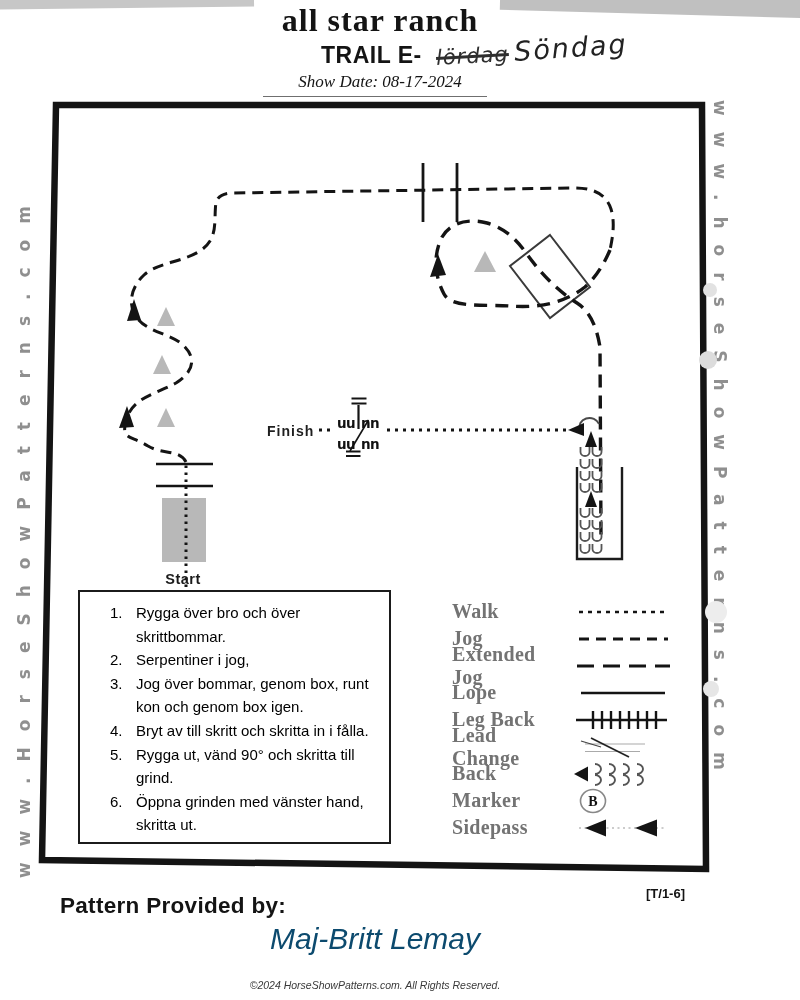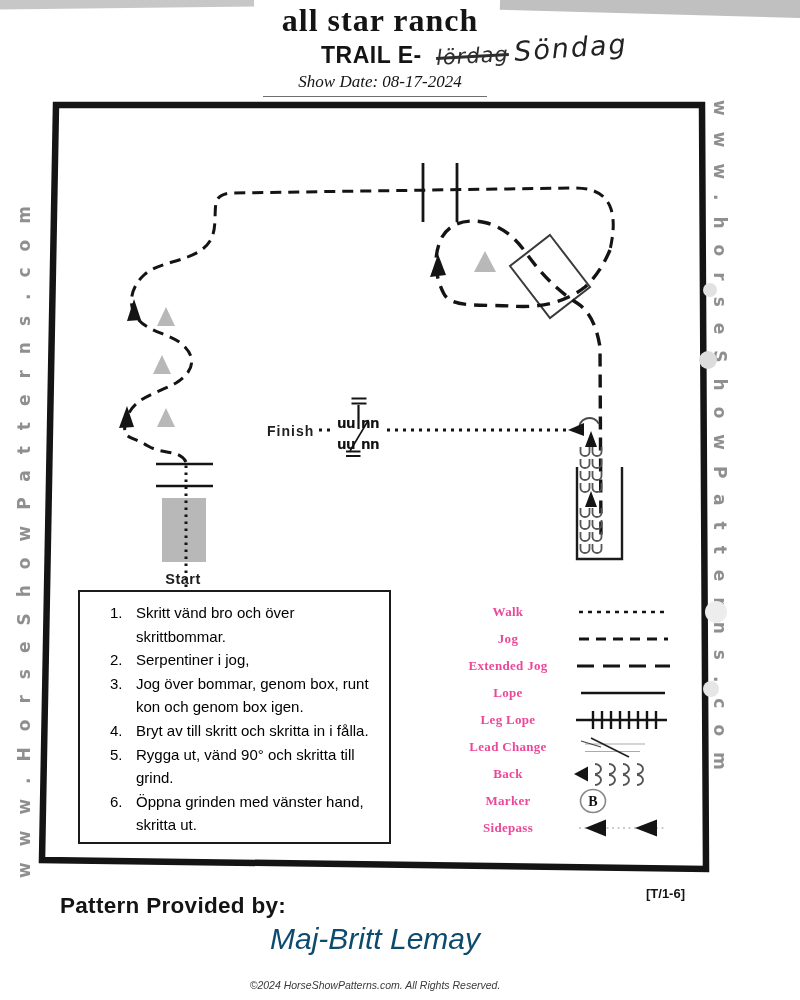--- a/index.html
+++ b/index.html
@@ -29,22 +29,22 @@
   
   #instruction-box{left:78px;top:590px;width:313px;height:254px;background:#fff;
       border:2.2px solid #1b1b1b;overflow:hidden;box-sizing:border-box;}
   .ins-row{display:flex;align-items:flex-start;font-size:15px;line-height:23.6px;color:#000;}
   .ins-num{flex:0 0 26px;margin-left:30px;}
   .ins-text{flex:0 0 243px;width:243px;}
   #instruction-list{padding-top:9px;}
   
   #legend{left:452px;top:598px;width:240px;}
   .legend-row{display:flex;align-items:center;height:27px;}
-  .legend-label{flex:0 0 112px;text-align:center;font-family:"Liberation Serif",serif;
-      font-weight:bold;font-size:13px;padding-right:9px;letter-spacing:.3px;color:#ec4899;}
+  .legend-label{flex:0 0 112px;text-align:left;font-family:"Liberation Serif",serif;
+      font-weight:bold;font-size:20px;padding-right:9px;letter-spacing:.3px;color:#737373;}
   .legend-sym{flex:0 0 100px;height:26px;}
   
   #pattern-ref{left:646px;top:886px;font-weight:bold;font-size:13px;}
   #provided-by-label{left:60px;top:893px;width:630px;text-align:left;
       font-weight:bold;font-size:22.5px;letter-spacing:.3px;}
   #provided-by-name{left:60px;top:922px;width:630px;text-align:center;
       font-style:italic;font-size:30px;color:#0c4a6e;}
   #copyright-line{left:60px;top:979px;width:630px;text-align:center;
       font-style:italic;font-size:10.5px;color:#3a3a3a;}
 </style>
@@ -148,21 +148,21 @@
     </g>
 
     <text x="183" y="584" text-anchor="middle" font-size="14.5" font-weight="bold" letter-spacing="0.5" fill="#1a1a1a">Start</text>
     <text x="267" y="436" font-size="14" font-weight="600" letter-spacing="1" fill="#1f1f1f">Finish</text>
   </svg>
 
   <div class="abs" id="instruction-box">
     <div id="instruction-list">
       <div class="ins-row">
         <span class="ins-num">1.</span>
-        <span class="ins-text">Skritt vänd bro och över skrittbommar.</span>
+        <span class="ins-text">Rygga över bro och över skrittbommar.</span>
       </div>
       <div class="ins-row">
         <span class="ins-num">2.</span>
         <span class="ins-text">Serpentiner i jog,</span>
       </div>
       <div class="ins-row">
         <span class="ins-num">3.</span>
         <span class="ins-text">Jog över bommar, genom box, runt kon och genom box igen.</span>
       </div>
       <div class="ins-row">
@@ -204,21 +204,21 @@
     </div>
 
     <div class="legend-row">
       <div class="legend-label">Lope</div>
       <svg class="legend-sym" viewBox="0 0 100 26">
         <line x1="8" y1="13" x2="92" y2="13" stroke="#141414" stroke-width="2.6"></line>
       </svg>
     </div>
 
     <div class="legend-row">
-      <div class="legend-label">Leg Lope</div>
+      <div class="legend-label">Leg Back</div>
       <svg class="legend-sym" viewBox="0 0 100 26">
         <line x1="3" y1="13" x2="94" y2="13" stroke="#141414" stroke-width="2.6"></line>
         <path d="M20,4 V22 M29,4 V22 M38,4 V22 M47,4 V22 M56,4 V22 M65,4 V22 M74,4 V22 M83,4 V22" stroke="#141414" stroke-width="2.4" fill="none"></path>
       </svg>
     </div>
 
     <div class="legend-row">
       <div class="legend-label">Lead Change</div>
       <svg class="legend-sym" viewBox="0 0 100 26">
         <line x1="12" y1="10" x2="72" y2="10" stroke="#aaa" stroke-width="1.2"></line>

